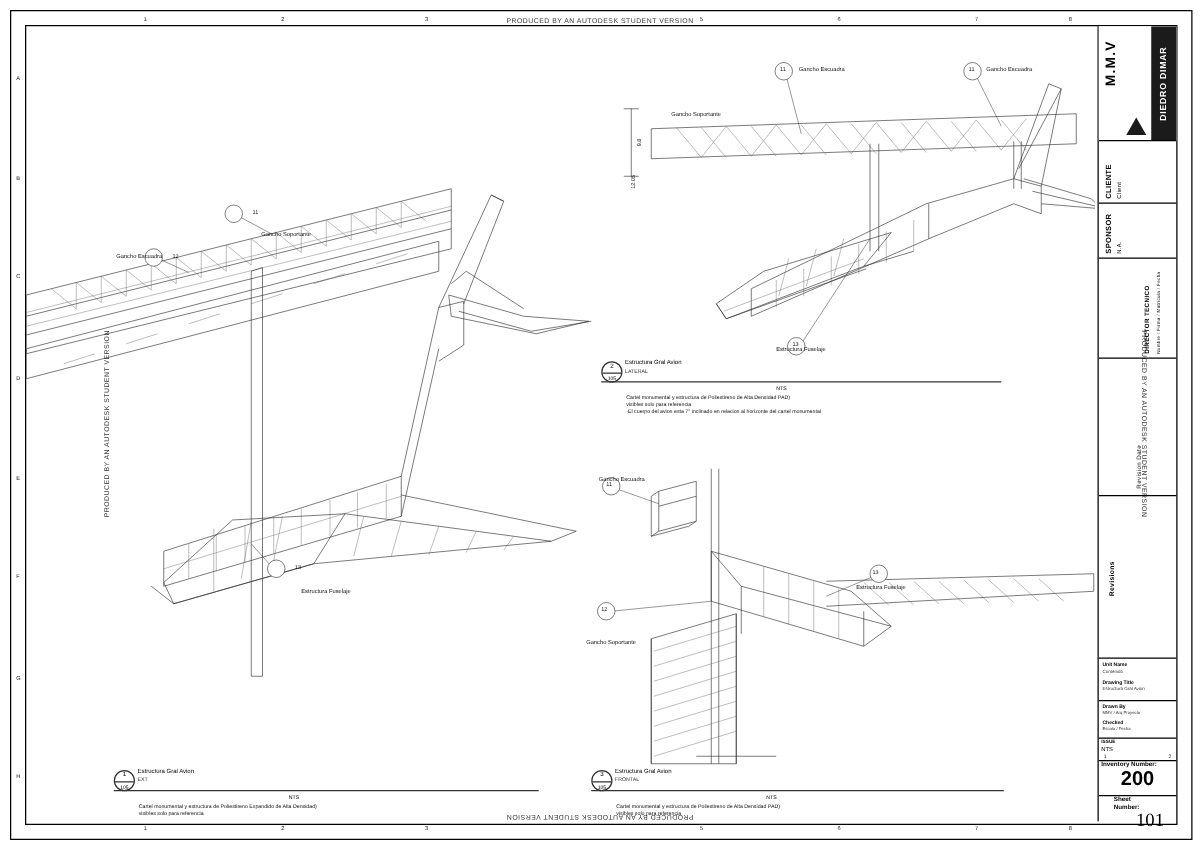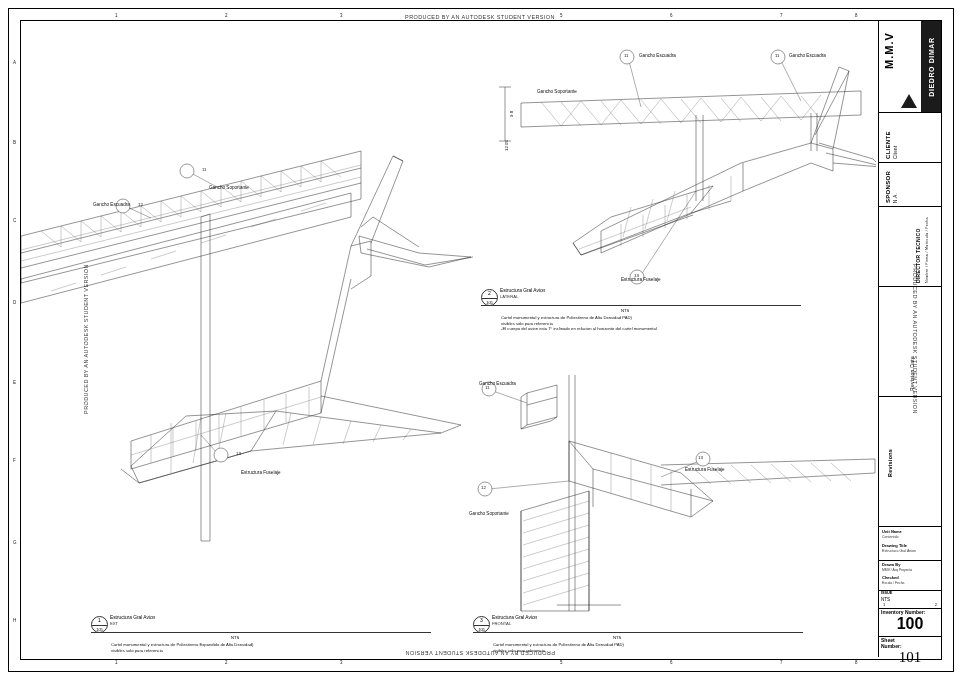--- a/index.html
+++ b/index.html
@@ -27,21 +27,21 @@
   .logo-box{position:absolute;left:0;top:0;width:62px;height:92px;border-bottom:1px solid #000;box-sizing:border-box;background:#fff;overflow:hidden;}
   .logo-dark{position:absolute;right:0;top:0;width:20px;height:92px;background:#1b1b1b;}
   .logo-dark span{position:absolute;left:50%;top:50%;transform:translate(-50%,-50%) rotate(-90deg);color:#fff;font-size:7px;letter-spacing:.6px;white-space:nowrap;font-weight:bold;}
   .logo-mmv{position:absolute;left:4px;top:48px;transform-origin:left top;transform:rotate(-90deg);font-size:11px;font-weight:bold;letter-spacing:1px;white-space:nowrap;}
   .tri{position:absolute;left:22px;bottom:4px;width:0;height:0;border-left:8px solid transparent;border-right:8px solid transparent;border-bottom:14px solid #1b1b1b;}
   .vlabel{position:absolute;transform-origin:left top;transform:rotate(-90deg);white-space:nowrap;font-size:4.6px;letter-spacing:.3px;}
   .vlabel.big{font-size:6px;font-weight:bold;}
   .inv{position:absolute;left:0;width:62px;box-sizing:border-box;border-bottom:1px solid #000;text-align:center;}
   .inv .lab{font-size:5px;font-weight:bold;text-align:left;padding-left:2px;}
   .inv .num{font-size:16px;font-weight:bold;}
-  .sheetnum{position:absolute;left:0;width:62px;box-sizing:border-box;}
+  .sheetnum{position:absolute;left:10px;width:62px;box-sizing:border-box;}
   .sheetnum .lab{font-size:5px;font-weight:bold;text-align:left;padding-left:2px;line-height:6px;}
   .sheetnum .num{font-size:15px;text-align:center;font-family:"Liberation Serif",serif;}
 
   
   svg.dwg{position:absolute;left:0;top:0;overflow:visible;}
   .ln{stroke:#2b2b2b;stroke-width:.5;fill:none;}
   .thin{stroke:#6a6a6a;stroke-width:.35;fill:none;}
   .lead{stroke:#333;stroke-width:.4;fill:none;}
   .bub{fill:#fff;stroke:#333;stroke-width:.5;}
 
@@ -381,21 +381,21 @@
 
     <div class="tb-cell" style="top:570px;height:18px;">
       <div style="position:absolute;left:2px;top:0px;font-size:3.8px;font-weight:bold;">ISSUE</div>
       <div style="position:absolute;left:2px;top:6px;font-size:4.6px;">NTS</div>
       <div style="position:absolute;left:4px;top:11px;font-size:4px;">1</div>
       <div style="position:absolute;right:4px;top:11px;font-size:4px;">2</div>
     </div>
 
     <div class="inv" style="top:588px;height:28px;">
       <div class="lab">Inventory Number:</div>
-      <div class="num">100</div>
+      <div class="num">200</div>
     </div>
 
     <div class="sheetnum" style="top:616px;height:40px;">
       <div class="lab" style="white-space:pre-line;">Sheet
 Number:</div>
       <div class="num">101</div>
     </div>
 
   </div>
 </div>

